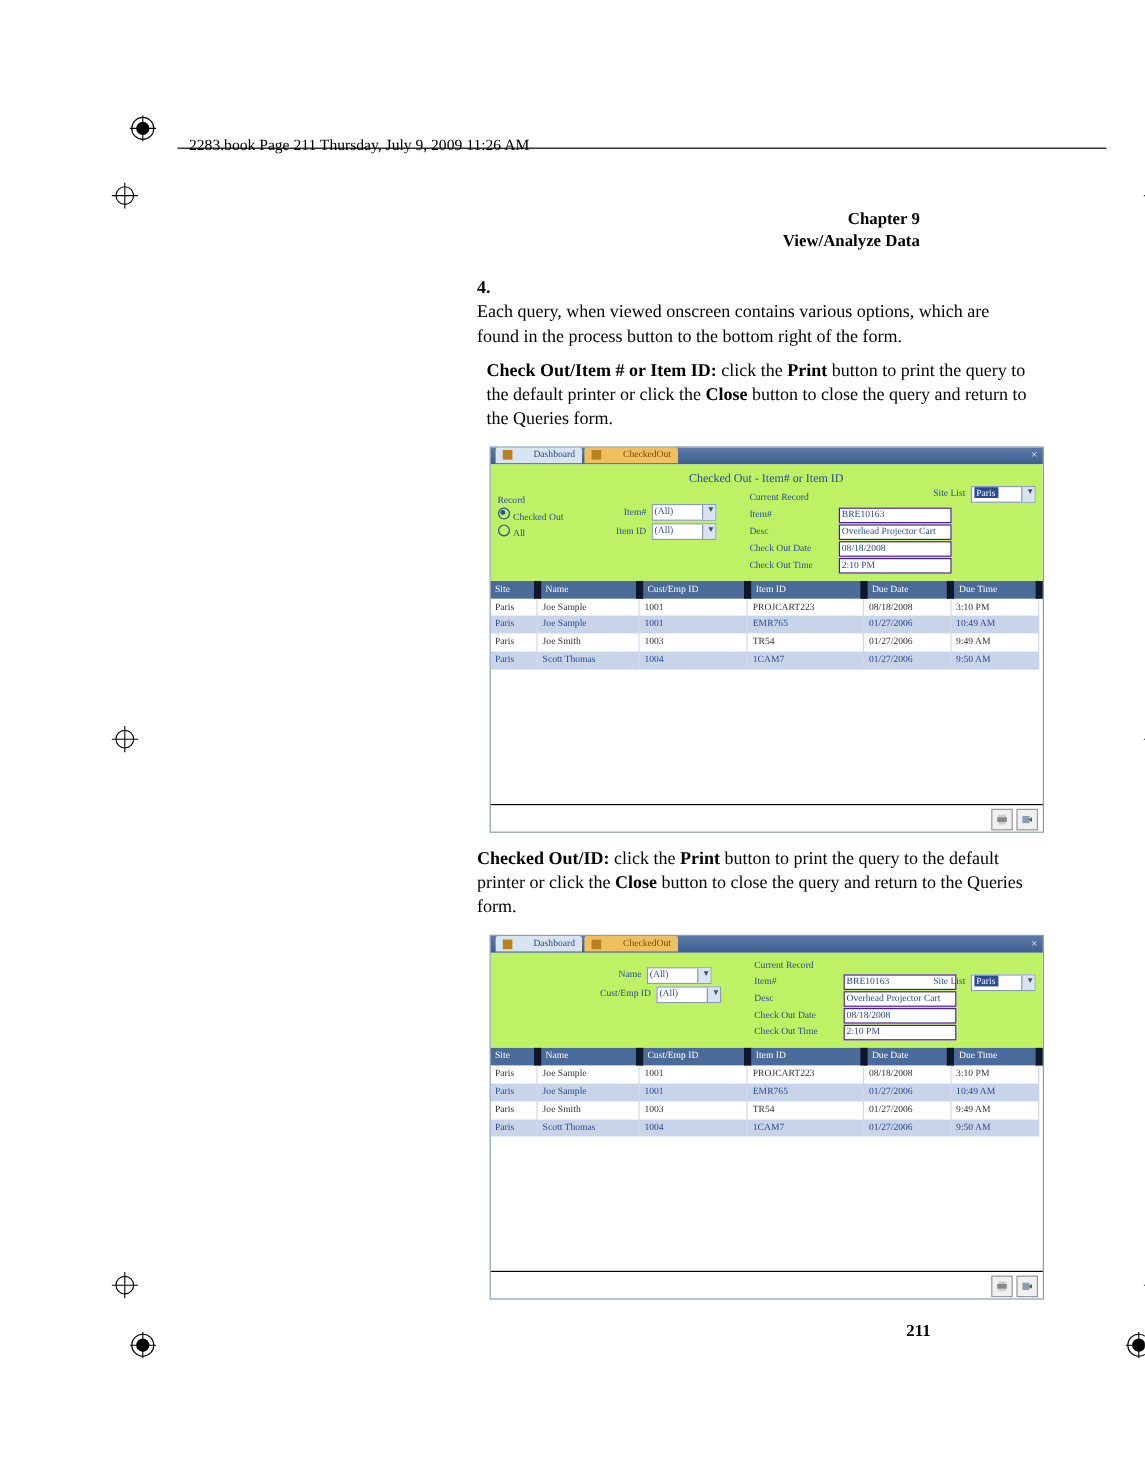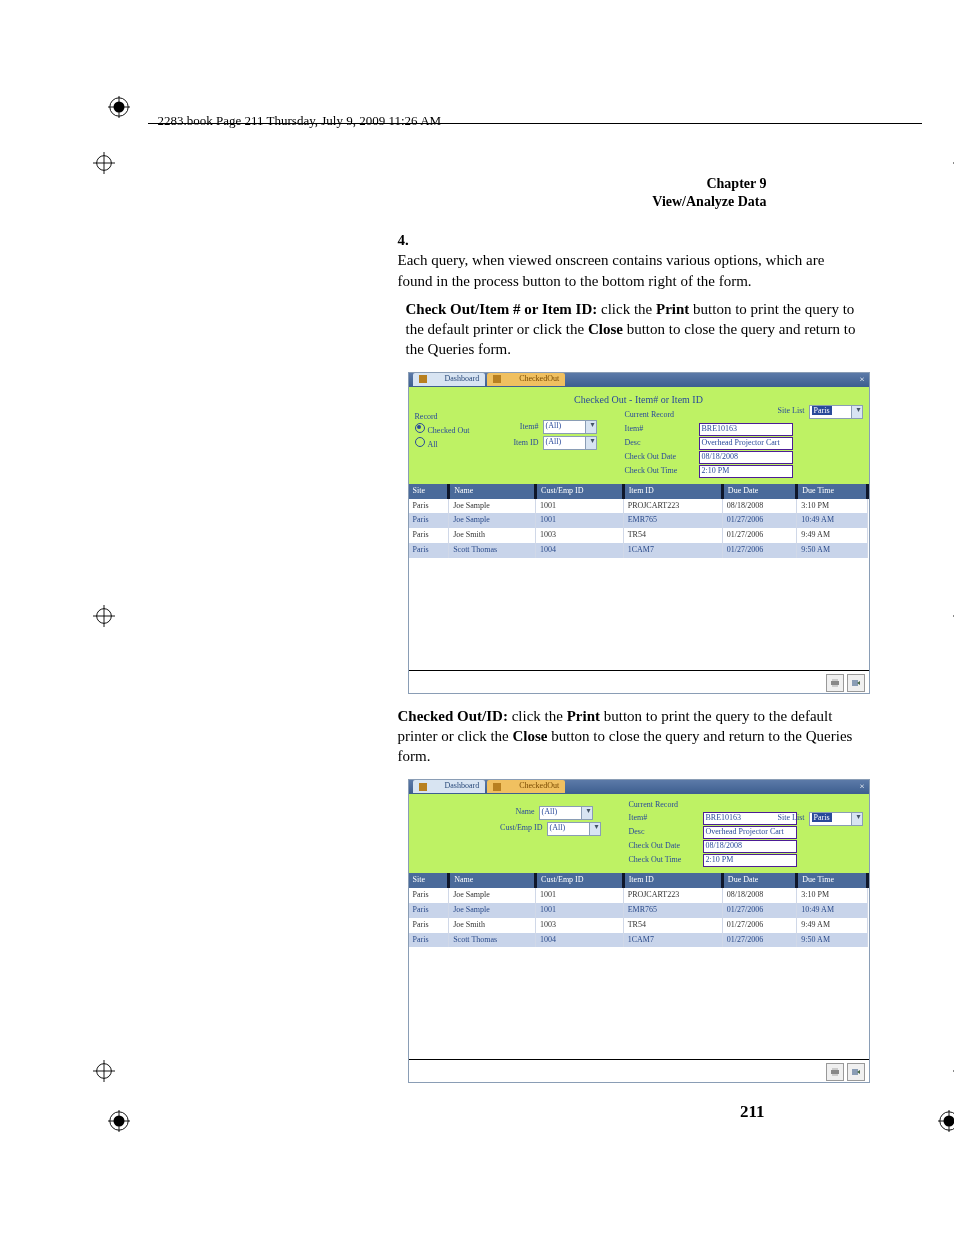--- a/index.html
+++ b/index.html
@@ -30,29 +30,29 @@
 .sel{width:50px;height:12px;border:1px solid #8a9db5;background:#fff;font-size:8px;position:relative;padding-left:2px}
 .sel::after{content:"";position:absolute;right:0;top:0;width:10px;height:100%;background:#d8e4f2;border-left:1px solid #8a9db5}
 .sel::before{content:"▾";position:absolute;right:1px;top:-1px;font-size:8px;color:#456;z-index:1}
 .site-filter{position:absolute;right:6px;top:18px;display:flex;align-items:center;gap:4px}
 .cur-rec{display:flex;flex-direction:column;gap:1px;margin-left:10px}
 .cur-rec-title{color:#2a4a9a;font-size:8px;margin-bottom:1px}
 .cur-row{display:flex;gap:4px;align-items:center}
 .cur-row label{width:70px;color:#2a4a9a;text-align:left}
 .txtbox{width:90px;height:11px;border:1px solid #4c1d95;background:#fff;padding-left:2px;font-size:8px}
 .grid{width:100%;font-size:8px;border-collapse:collapse}
-.grid th{background:#4a6a9a;color:#fff;text-align:left;padding:2px 4px;font-weight:normal;border-right:3px solid #0f172a}
+.grid th{background:#4a6a9a;color:#fff;text-align:left;padding:2px 4px;font-weight:normal;border-right:6px solid #0f172a}
 .grid td{padding:2px 4px;border-right:1px solid #d0d8e8}
 .grid tr.odd td{background:#fff;color:#333}
 .grid tr.even td{background:#c8d4ea;color:#2a4a8a}
 .grid tr.odd:first-of-type td:first-child::before{content:"▶ ";font-size:7px}
 .footer-line{height:1px;background:#000;margin-top:40px}
 .actions{position:absolute;right:4px;display:flex;gap:3px}
 .act-btn{width:16px;height:16px;border:1px solid #999;background:#f0f0f0;display:flex;align-items:center;justify-content:center}
-.pagenum{position:absolute;right:132px;font-weight:bold;font-size:17px}
+.pagenum{position:absolute;right:121px;font-weight:bold;font-size:14px}
 .radio{width:8px;height:8px;border:1px solid #2a4a9a;border-radius:50%;display:inline-block;margin-right:3px;position:relative}
 .radio.checked::after{content:"";width:4px;height:4px;background:#2a4a9a;border-radius:50%;position:absolute;top:1px;left:1px}
 </style>
 </head>
 <body>
 
 <div class="page">
 
   <div class="regmark" style="top:96px;left:50px"><svg viewBox="0 0 24 24">
         <circle cx="12" cy="12" r="10" fill="none" stroke="#000"></circle>

